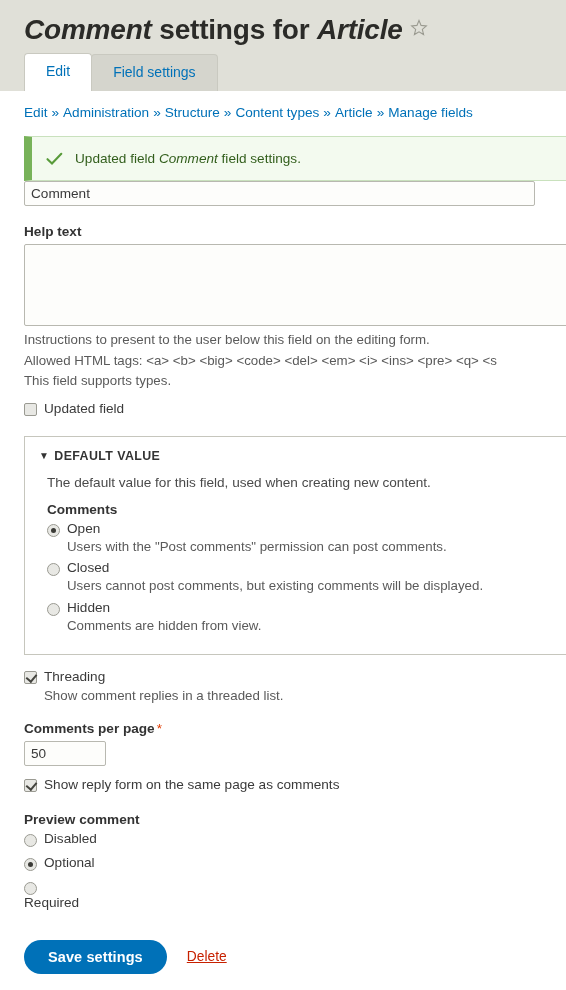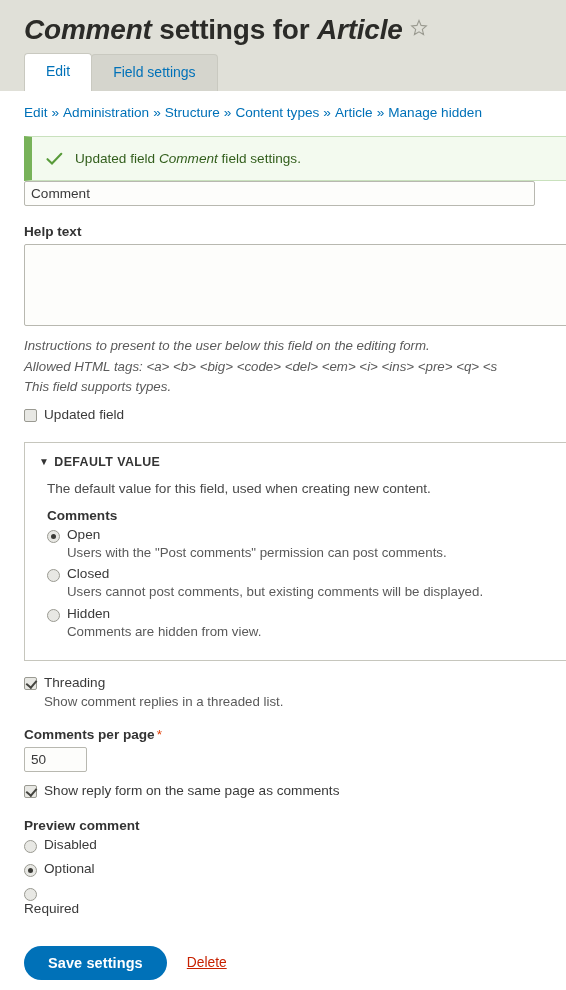--- a/index.html
+++ b/index.html
@@ -128,42 +128,42 @@
     border: 1px solid #b8b8b0;
     background: #fdfdfb;
     font-family: "Liberation Sans", sans-serif;
     font-size: 13.6px;
     color: #3a3a3a;
     padding: 2px 6px;
     border-radius: 2px;
     outline: none;
   }
   #label-input { width: 511px; }
-  #cpp-input { width: 63px; }
+  #cpp-input { width: 82px; }
 
   textarea.help-area {
     display: block;
     width: 580px;
     height: 82px;
     border: 1px solid #b8b8b0;
     background: #fdfdfb;
     border-radius: 2px;
     resize: none;
     font-family: "Liberation Sans", sans-serif;
     font-size: 13.6px;
     outline: none;
   }
 
   .desc {
     font-size: 13.3px;
     color: #5a5a5a;
     line-height: 1.55;
     white-space: nowrap;
   }
-  .desc-block { margin-top: 10px; font-style: italic; }
+  .desc-block { margin-top: 4px; }
 
   
   .check-row {
     display: flex;
     align-items: flex-start;
     margin-top: 9px;
   }
   .check-row .box, .check-row .radio {
     flex: 0 0 auto;
     margin: 2px 7px 0 0;
@@ -314,21 +314,21 @@
     </div>
     <div class="tab">
       <span>Field settings</span>
     </div>
   </div>
 </div>
 
 <div class="content">
 
   <div class="breadcrumb">
-    <a>Edit</a><span class="sep">»</span><a>Administration</a><span class="sep">»</span><a>Structure</a><span class="sep">»</span><a>Content types</a><span class="sep">»</span><a>Article</a><span class="sep">»</span><a>Manage hidden</a>
+    <a>Edit</a><span class="sep">»</span><a>Administration</a><span class="sep">»</span><a>Structure</a><span class="sep">»</span><a>Content types</a><span class="sep">»</span><a>Article</a><span class="sep">»</span><a>Manage fields</a>
   </div>
 
   <div class="message">
     <span class="check"><svg width="17" height="14" viewBox="0 0 17 14">
           <path d="M1.5 7.2 L6 11.5 L15.3 1.8" fill="none" stroke="#589b3a" stroke-width="2.1" stroke-linecap="round"></path>
         </svg></span>
     <span class="msg-text"><span>Updated field </span><span class="em">Comment</span><span> field settings.</span></span>
   </div>
 
   <div class="field">

